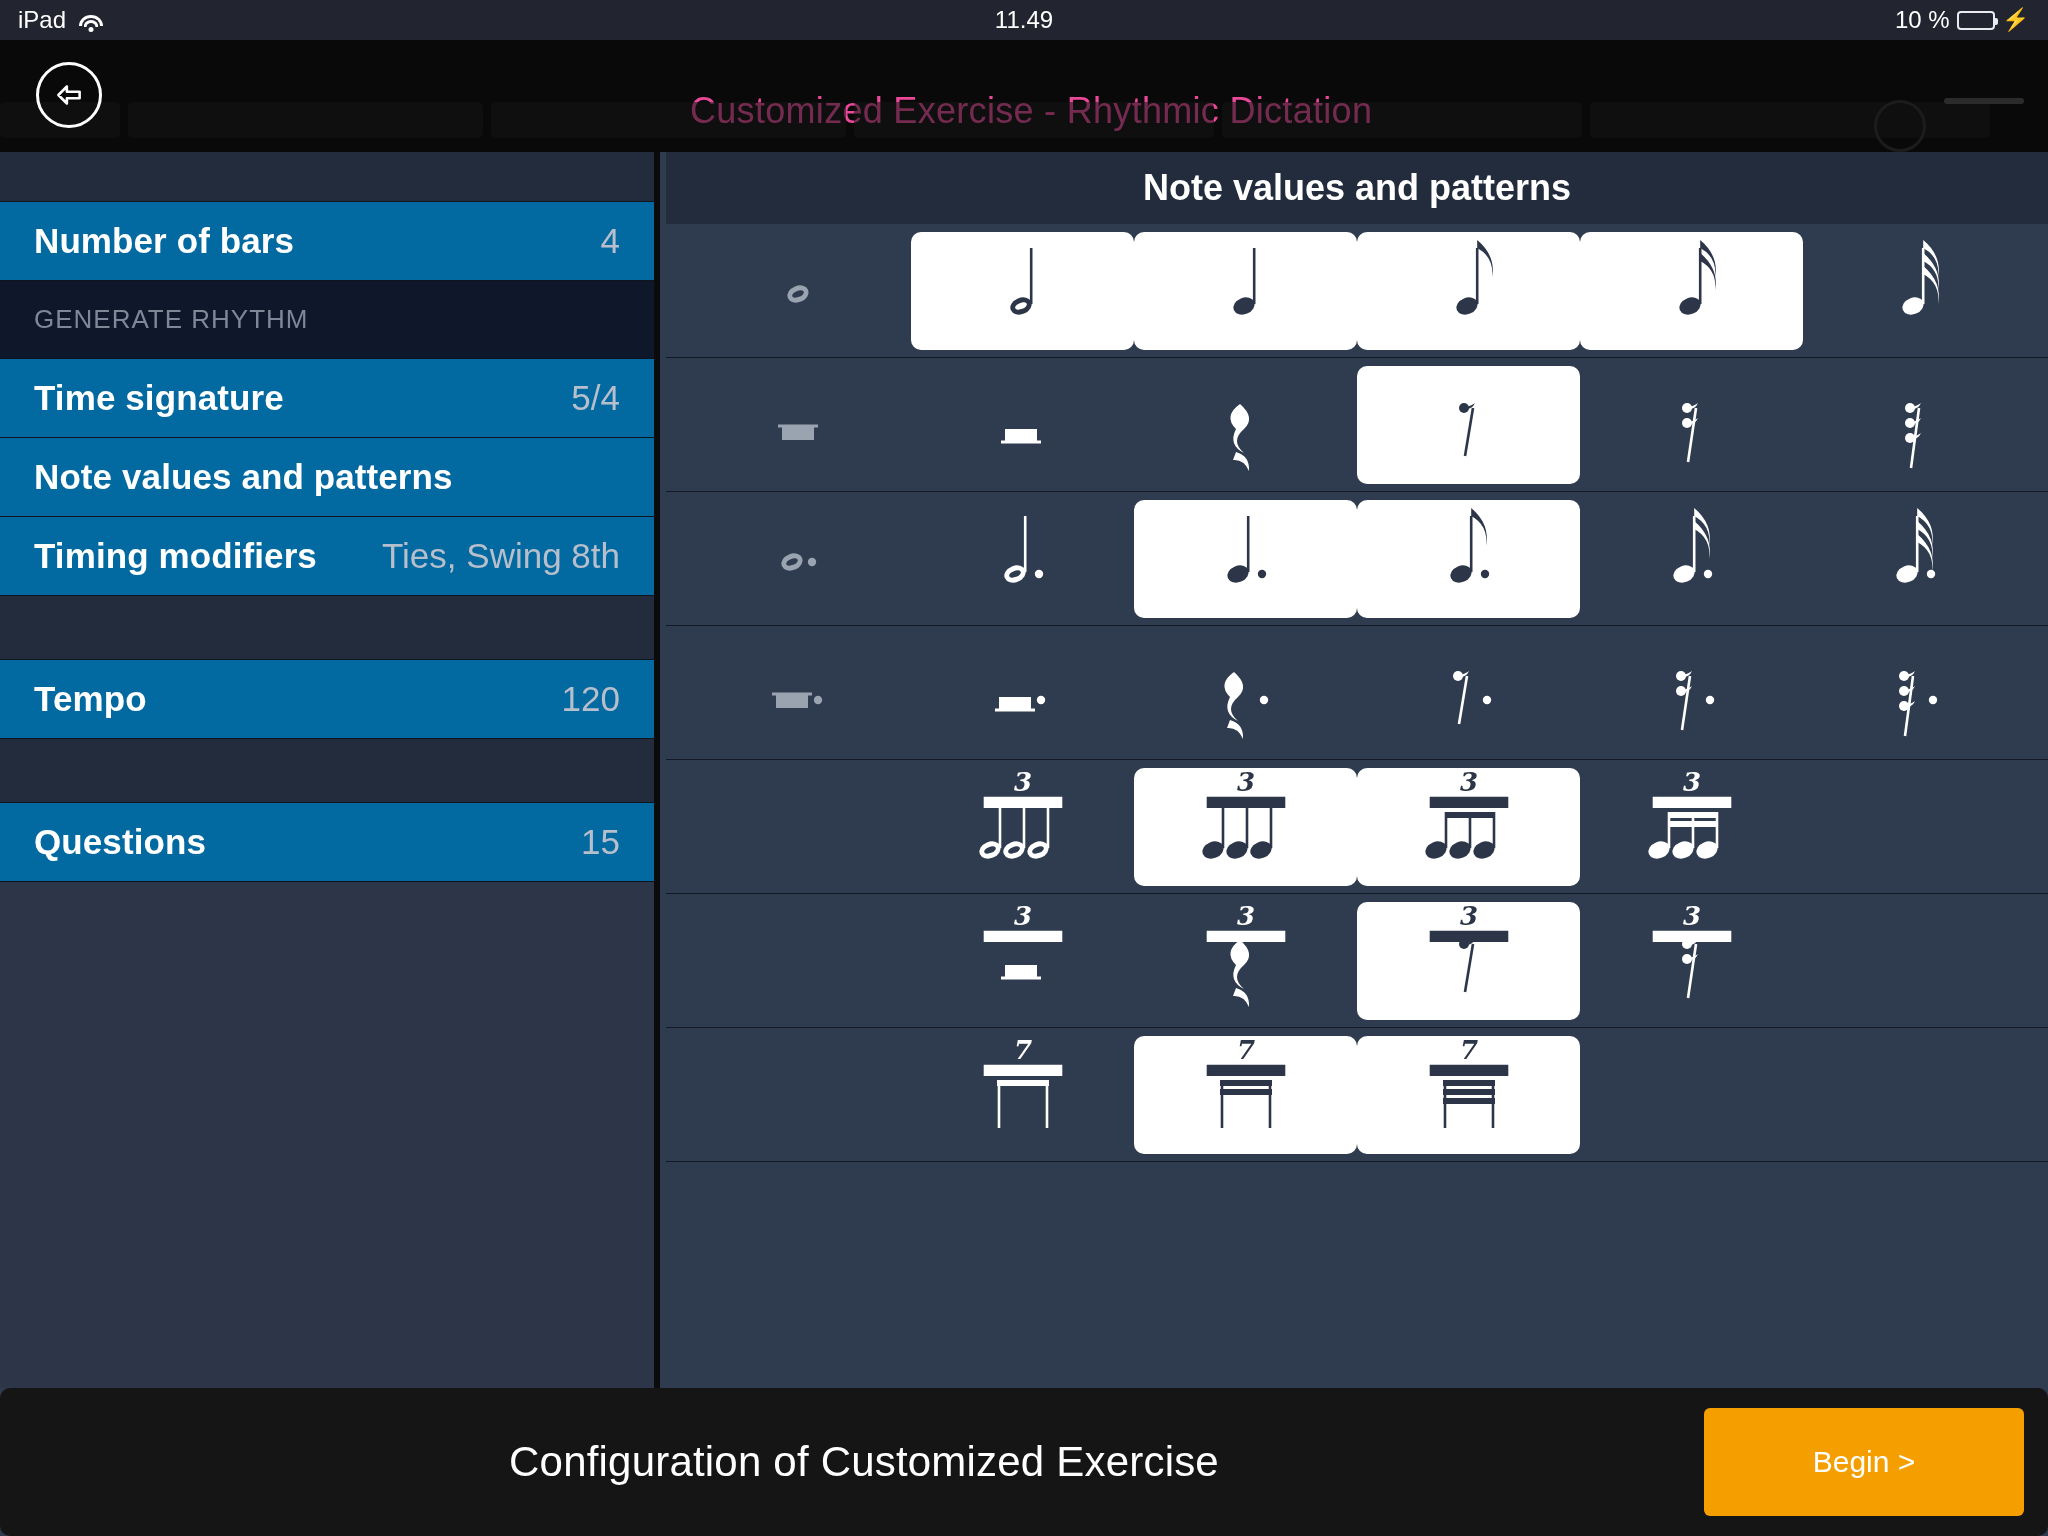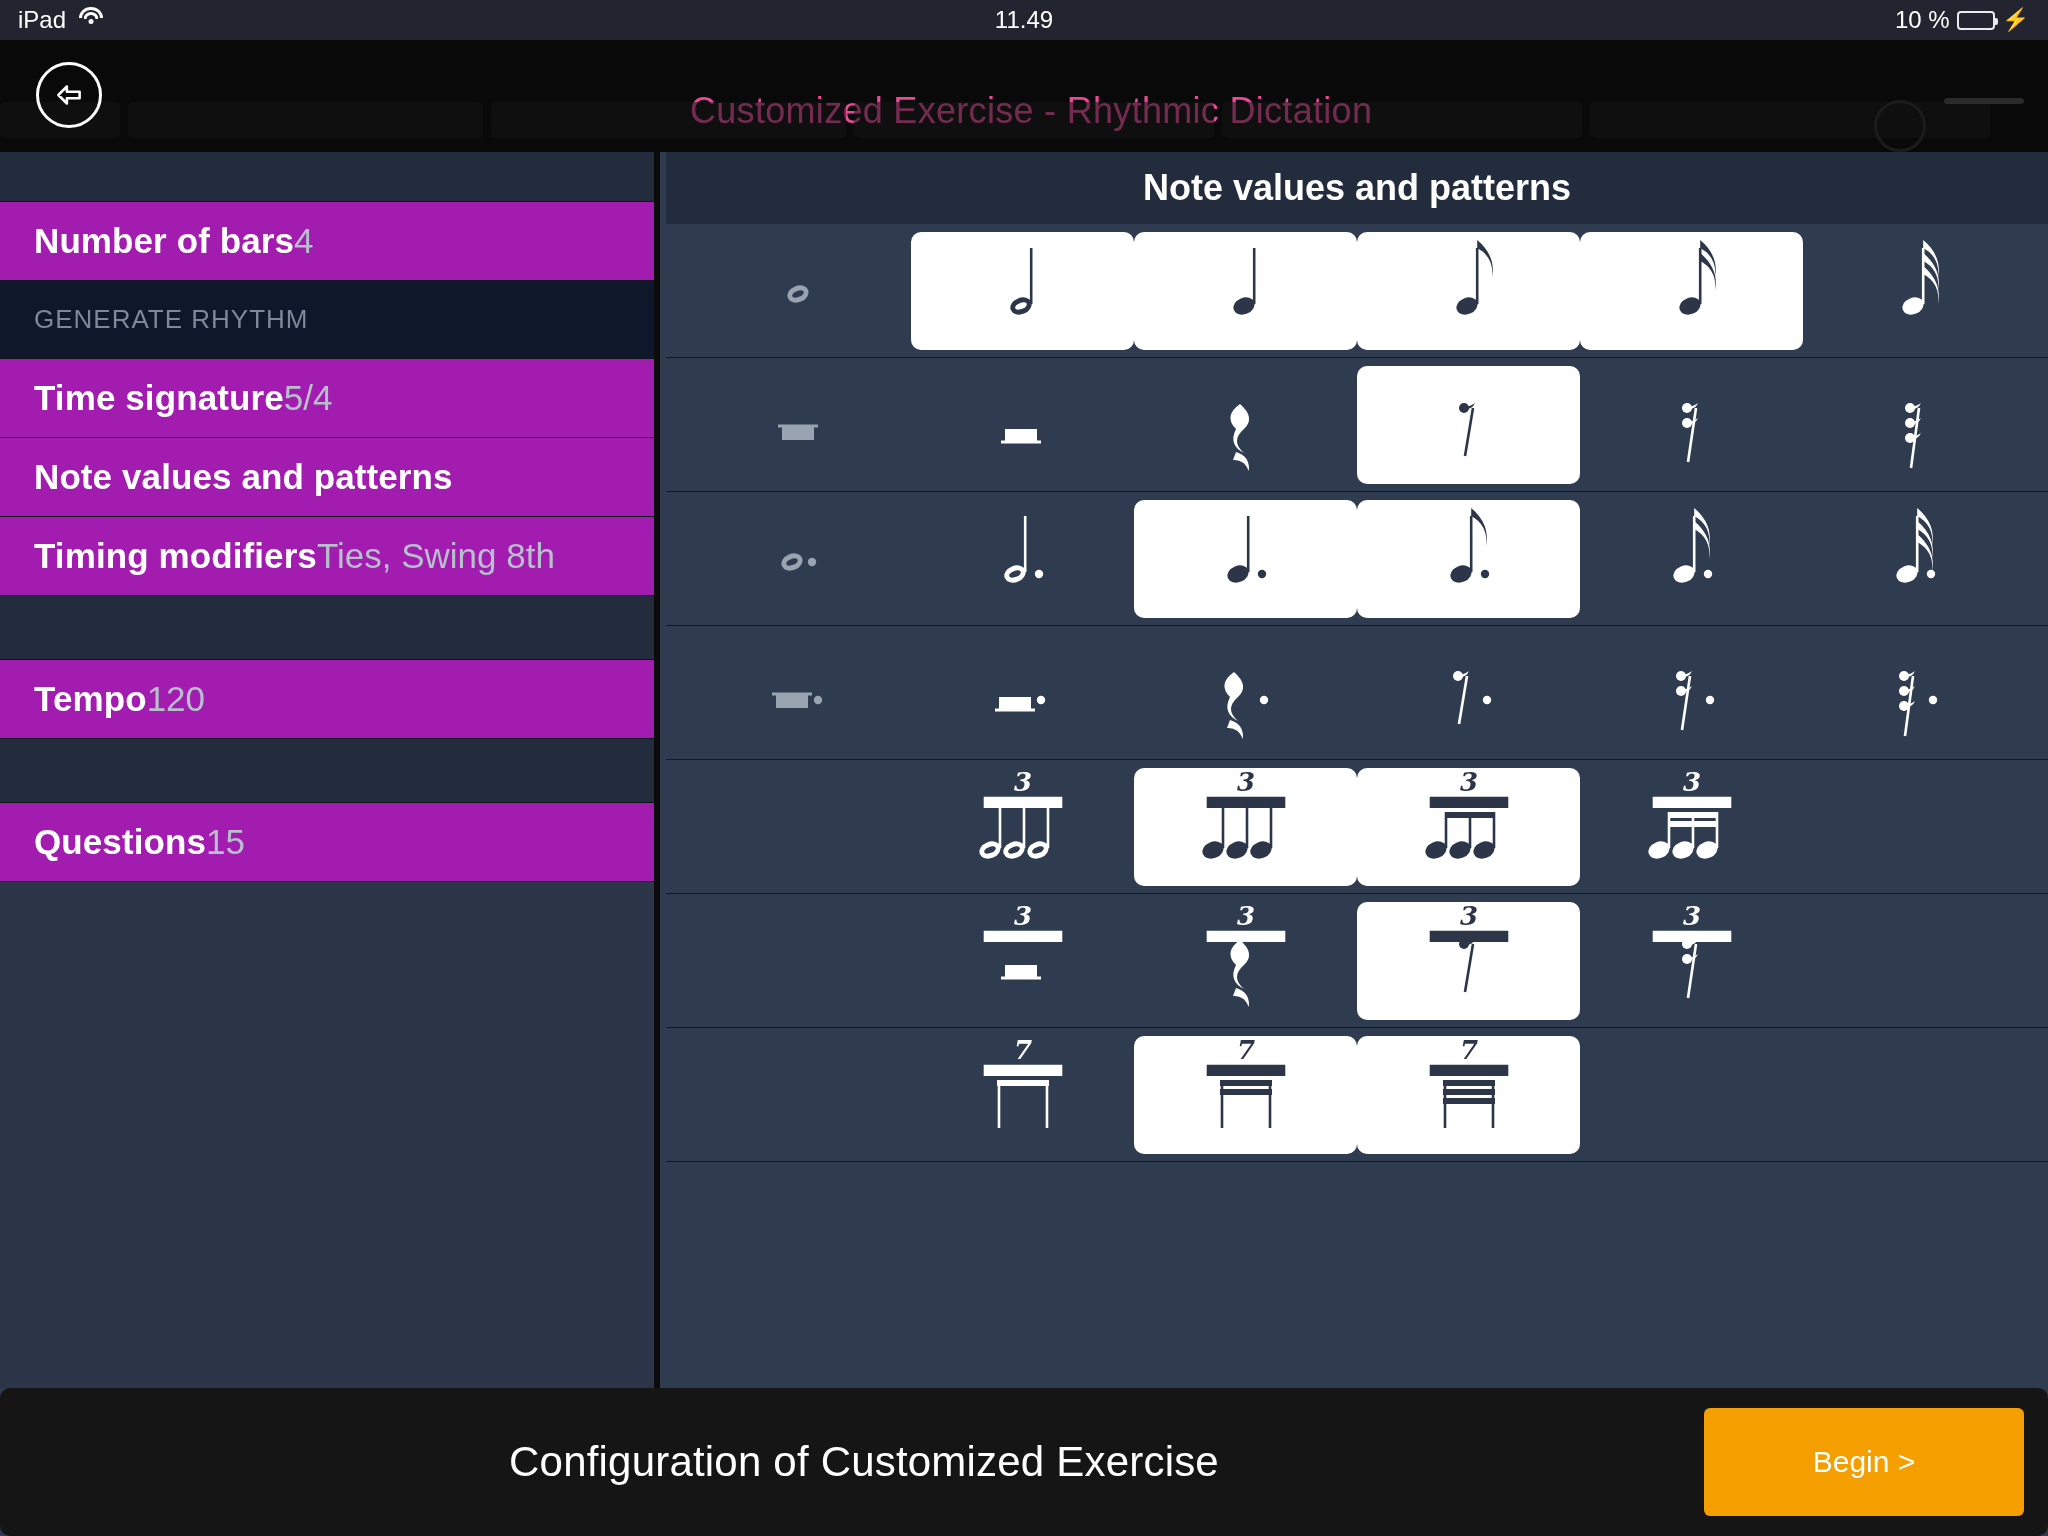--- a/index.html
+++ b/index.html
@@ -10,21 +10,21 @@
     overflow: hidden;
   }
   #app { position: relative; width: 2048px; height: 1536px; background: #2f3b4e; }
 
   
   .statusbar {
     position: absolute; top: 0; left: 0; width: 2048px; height: 40px;
     background: #22242f; color: #fff;
     display: flex; align-items: center; font-size: 24px;
   }
-  .sb-left { display: flex; align-items: flex-start; gap: 12px; padding-left: 18px; }
+  .sb-left { display: flex; align-items: flex-end; gap: 12px; padding-left: 18px; }
   .sb-center { position: absolute; left: 0; right: 0; text-align: center; font-size: 24px; }
   .sb-right {
     position: absolute; right: 18px; display: flex; align-items: center; gap: 7px;
     font-size: 24px;
   }
   .wifi-icon { display: inline-block; width: 26px; height: 20px; position: relative; }
   .wifi-icon i {
     position: absolute; left: 50%; transform: translateX(-50%);
     border: 3px solid #fff; border-bottom: none;
     border-radius: 50% 50% 0 0 / 100% 100% 0 0;
@@ -83,22 +83,22 @@
   }
 
   
   .sidebar {
     position: absolute; top: 152px; left: 0; width: 660px; height: 1236px;
     background: #2c3648; border-right: 6px solid #0b0b0b;
     overflow: hidden;
   }
   .s-gap { background: #222c3c; border-bottom: 1px solid #10141c; }
   .s-row {
-    background: #a21caf; border-bottom: 1px solid #10141c;
-    display: flex; align-items: center; 
+    background: #0369a1; border-bottom: 1px solid #10141c;
+    display: flex; align-items: center; justify-content: space-between;
     padding: 3px 34px; cursor: pointer;
   }
   .s-row .label { color: #fff; font-size: 35px; font-weight: 600; letter-spacing: .1px; }
   .s-row .value { color: #b6bfcb; font-size: 35px; font-weight: 400; }
   .s-section {
     background: #0f172a; border-bottom: 1px solid #10141c;
     display: flex; align-items: center; padding: 0 34px;
     color: #7e8896; font-size: 26px; letter-spacing: 1px;
   }
   .s-blank { background: #222c3c; border-bottom: 1px solid #10141c; }

